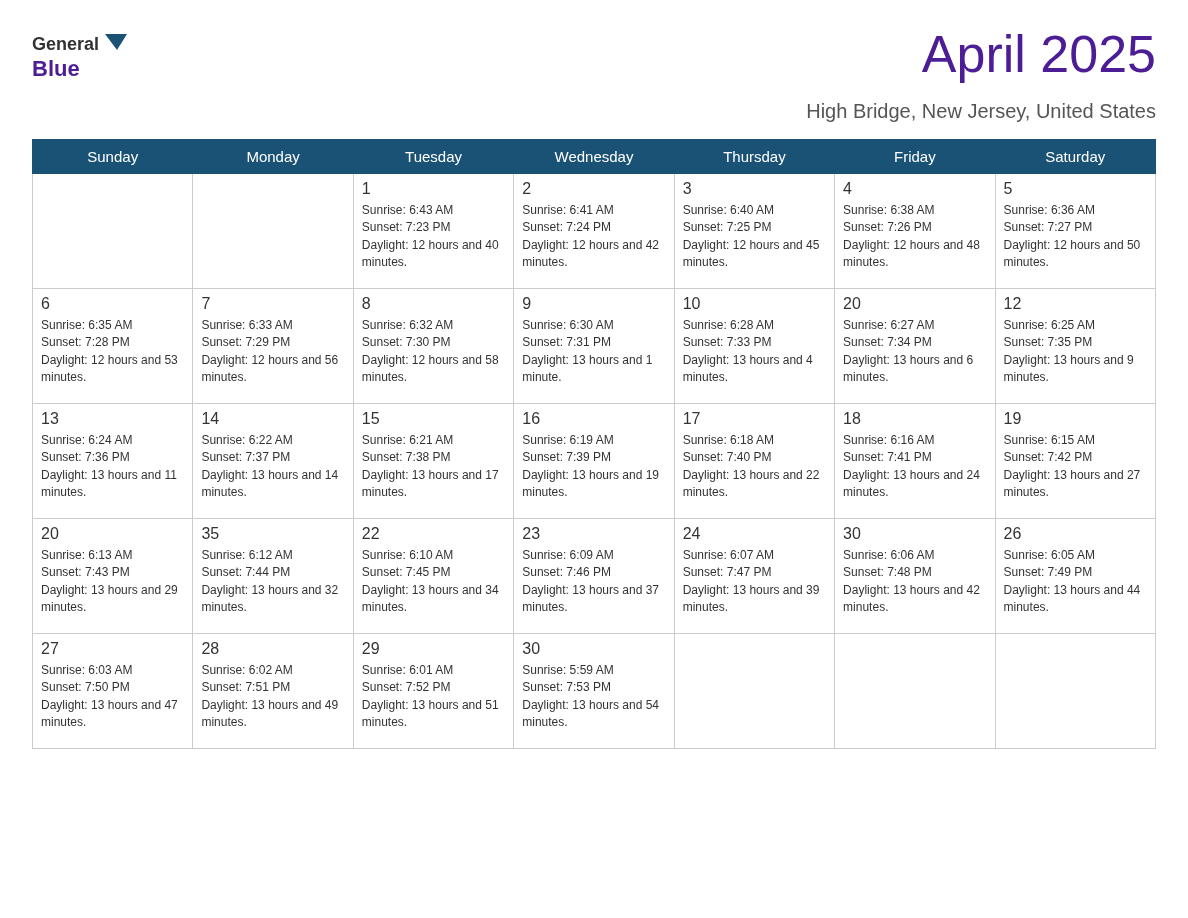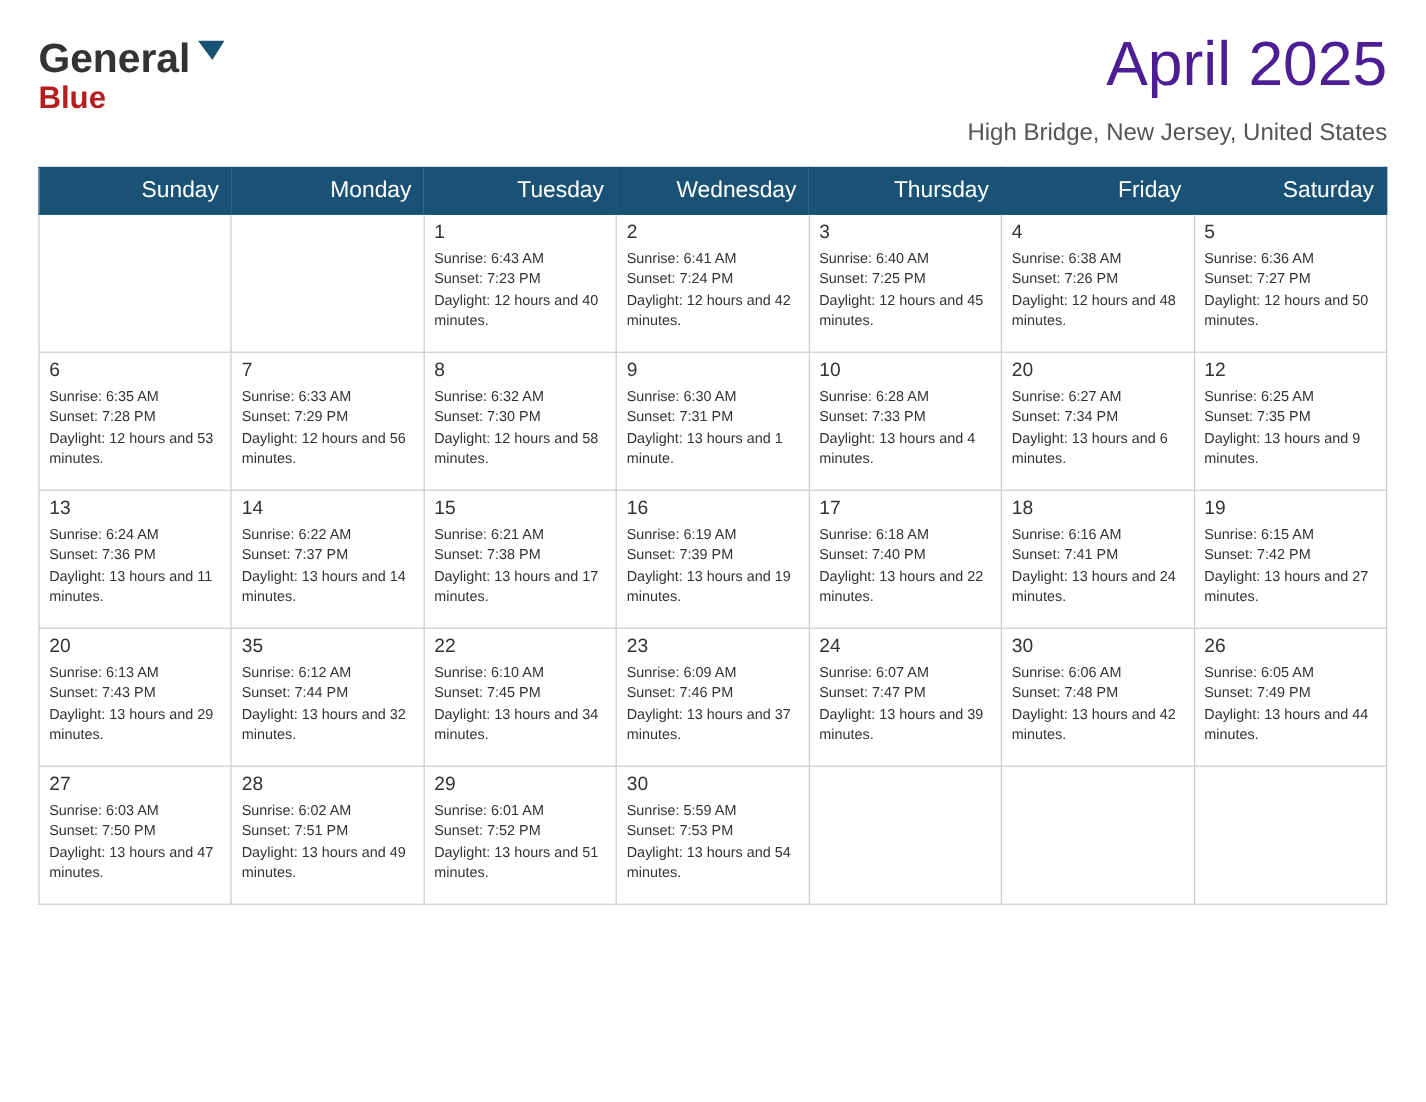--- a/index.html
+++ b/index.html
@@ -18,49 +18,50 @@
       margin-bottom: 16px;
     }
     .logo {
       display: flex;
       flex-direction: column;
       align-items: flex-start;
       margin-top: 8px;
     }
     .logo-text {
       display: flex;
-      font-size: 34px;
+      align-items: center;
+      font-size: 18px;
       font-weight: bold;
       color: #333;
       line-height: 1;
     }
     .logo-general { color: #333; }
-    .logo-blue { color: #b91c1c; font-size: 26px; font-weight: bold; margin-top: -2px; }
+    .logo-blue { color: #4c1d95; font-size: 22px; font-weight: bold; margin-top: -2px; }
     .title-section { text-align: right; }
     .month-title {
       font-size: 52px;
       color: #4c1d95;
       font-weight: normal;
     }
     .location {
       font-size: 20px;
       color: #555;
       margin-top: 16px;
     }
     .calendar {
       width: 100%;
       border-collapse: collapse;
       border: 1px solid #999;
     }
     .calendar th {
       background-color: #1a5276;
       color: #fff;
-      font-size: 19px;
+      font-size: 15px;
       padding: 8px 10px;
-      text-align: right;
+      text-align: center;
       border: 1px solid #1a5276;
       font-weight: normal;
     }
     .calendar td {
       border: 1px solid #ccc;
       vertical-align: top;
       padding: 6px 8px;
       width: 14.28%;
       height: 115px;
     }

